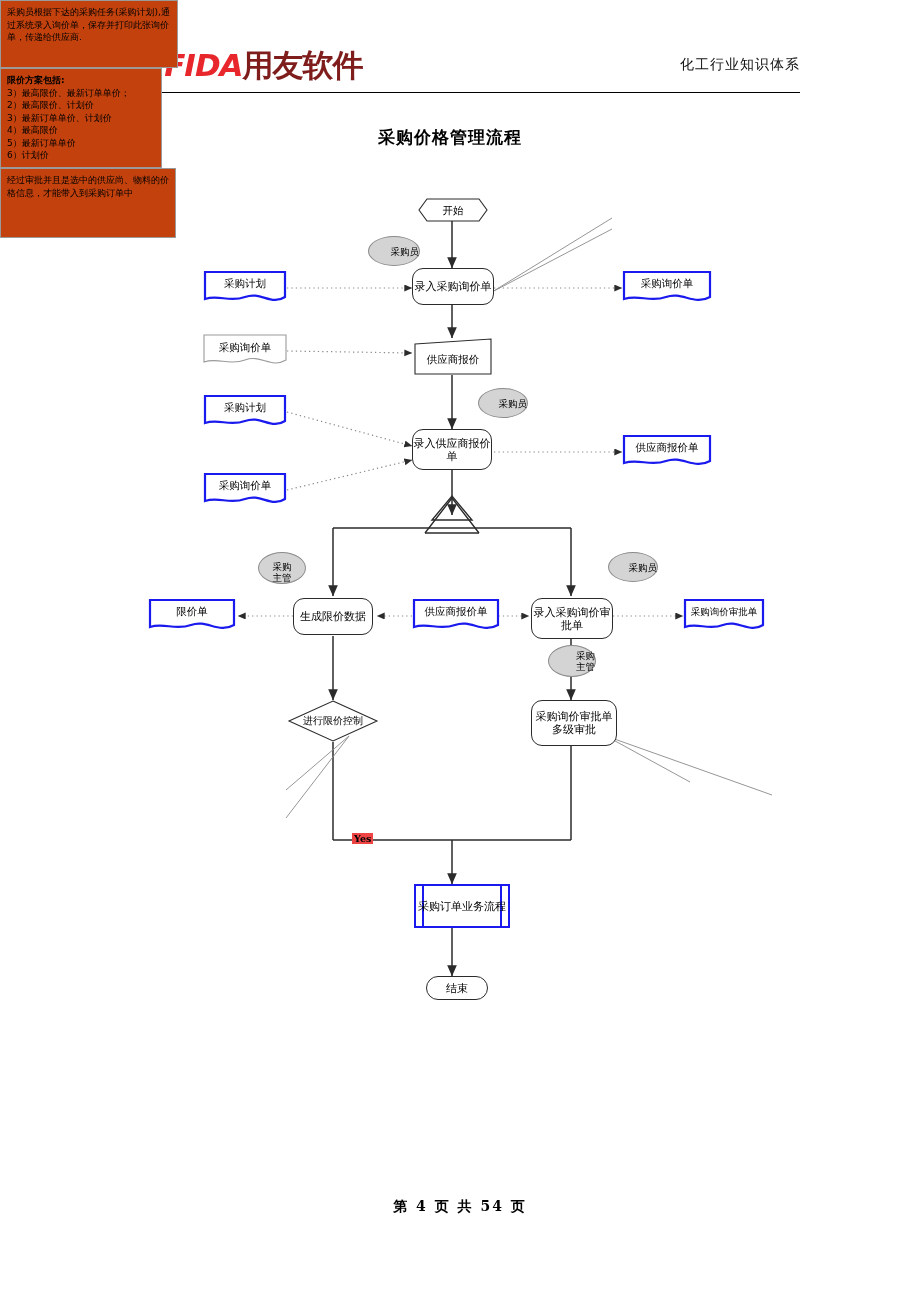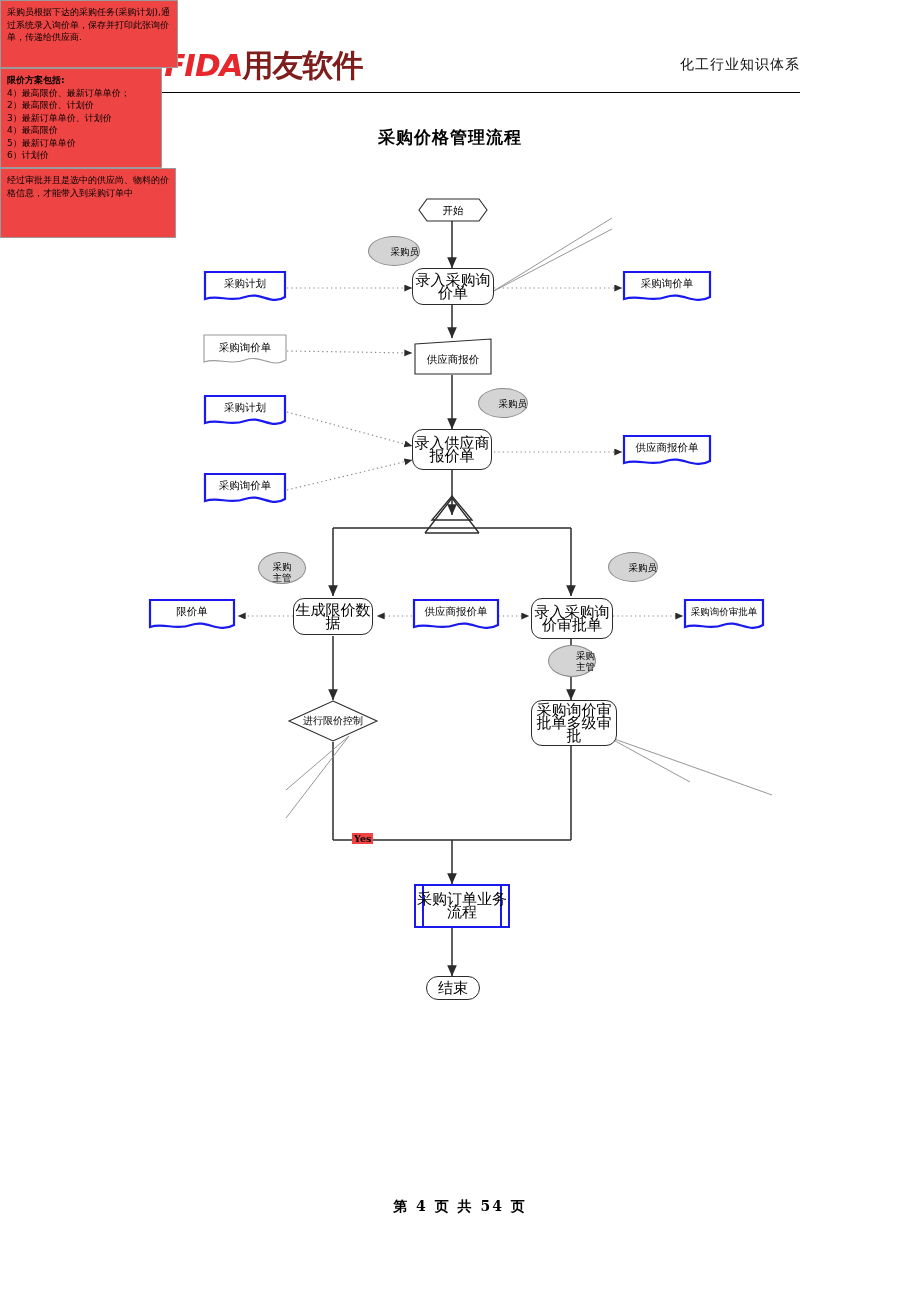--- a/index.html
+++ b/index.html
@@ -21,34 +21,34 @@
   
   #footer{position:absolute;left:0;top:1198px;width:920px;text-align:center;font-size:14px;font-weight:bold;
           font-family:"DejaVu Serif","Liberation Serif",serif;letter-spacing:2px;}
 
   
   #canvas{position:absolute;left:0;top:0;width:920px;height:1302px;}
   #wires{position:absolute;left:0;top:0;width:920px;height:1302px;}
 
   
   .node{position:absolute;box-sizing:border-box;display:flex;align-items:center;justify-content:center;
-        text-align:center;font-size:15px;line-height:13px;font-family:"DejaVu Sans","Liberation Sans",sans-serif;}
+        text-align:center;font-size:11px;line-height:13px;font-family:"DejaVu Sans","Liberation Sans",sans-serif;}
 
   
   .proc{border:1.1px solid #2b2b2b;border-radius:11px;background:#fff;}
   
   .term{border:1.1px solid #2b2b2b;border-radius:40px;background:#fff;}
   
   .role{border:1px solid #8b8b8b;border-radius:50%;background:#d4d4d4;font-size:9.5px;line-height:11px;justify-content:flex-end;}
   
   .subproc{border:2.2px solid #1a1aee;background:#fff;}
   .subproc:before,.subproc:after{content:"";position:absolute;top:0;bottom:0;width:0;border-left:2.2px solid #1a1aee;}
   .subproc:before{left:6px;} .subproc:after{right:6px;}
   
-  .note{border:1px solid #9a9a9a;background:#ef4444;font-size:9px;line-height:12.5px;text-align:left;
+  .note{border:1px solid #9a9a9a;background:#c2410c;font-size:9px;line-height:12.5px;text-align:left;
         align-items:flex-start;justify-content:flex-start;padding:5px 6px;font-family:"DejaVu Sans","Liberation Sans",sans-serif;}
   .note-strong{font-weight:bold;}
 
   
   .shapewrap{position:absolute;}
   .shapewrap svg{position:absolute;left:0;top:0;overflow:visible;}
   .shapetext{position:absolute;left:0;top:0;right:0;bottom:0;display:flex;align-items:center;justify-content:center;
              text-align:center;font-size:10.5px;line-height:13px;}
   .shapetext.doc{align-items:flex-start;padding-top:7px;}
   .shapetext.hex{font-size:10.5px;}
@@ -263,36 +263,36 @@
 
   <div class="node proc" style="left:531px;top:700px;width:86px;height:46px;">
     <span>采购询价审批单多级审批</span>
   </div>
 
   <div class="yes-label" style="left:352px;top:833px;">Yes</div>
 
   <div class="note" style="left:138px;top:764px;width:148px;height:88px;flex-direction:column;">
     <div class="note-strong">限价方案包括:</div>
     <div id="price-items">
-        <div>4）最高限价、最新订单单价；</div>
+        <div>3）最高限价、最新订单单价；</div>
         <div>2）最高限价、计划价</div>
         <div>3）最新订单单价、计划价</div>
         <div>4）最高限价</div>
         <div>5）最新订单单价</div>
         <div>6）计划价</div>
       </div>
   </div>
 
   <div class="note" style="left:612px;top:772px;width:162px;height:58px;">
     <span>经过审批并且是选中的供应尚、物料的价格信息，才能带入到采购订单中</span>
   </div>
 
   <div class="node subproc" style="left:414px;top:884px;width:96px;height:44px;position:absolute;">
     <span style="position:relative;z-index:2;">采购订单业务流程</span>
   </div>
 
-  <div class="node term" style="left:426px;top:976px;width:54px;height:24px;">
+  <div class="node term" style="left:426px;top:976px;width:62px;height:24px;">
     <span>结束</span>
   </div>
 
 </div>
 
 <div id="footer">第 4 页 共 54 页</div>
 
 </body></html>

